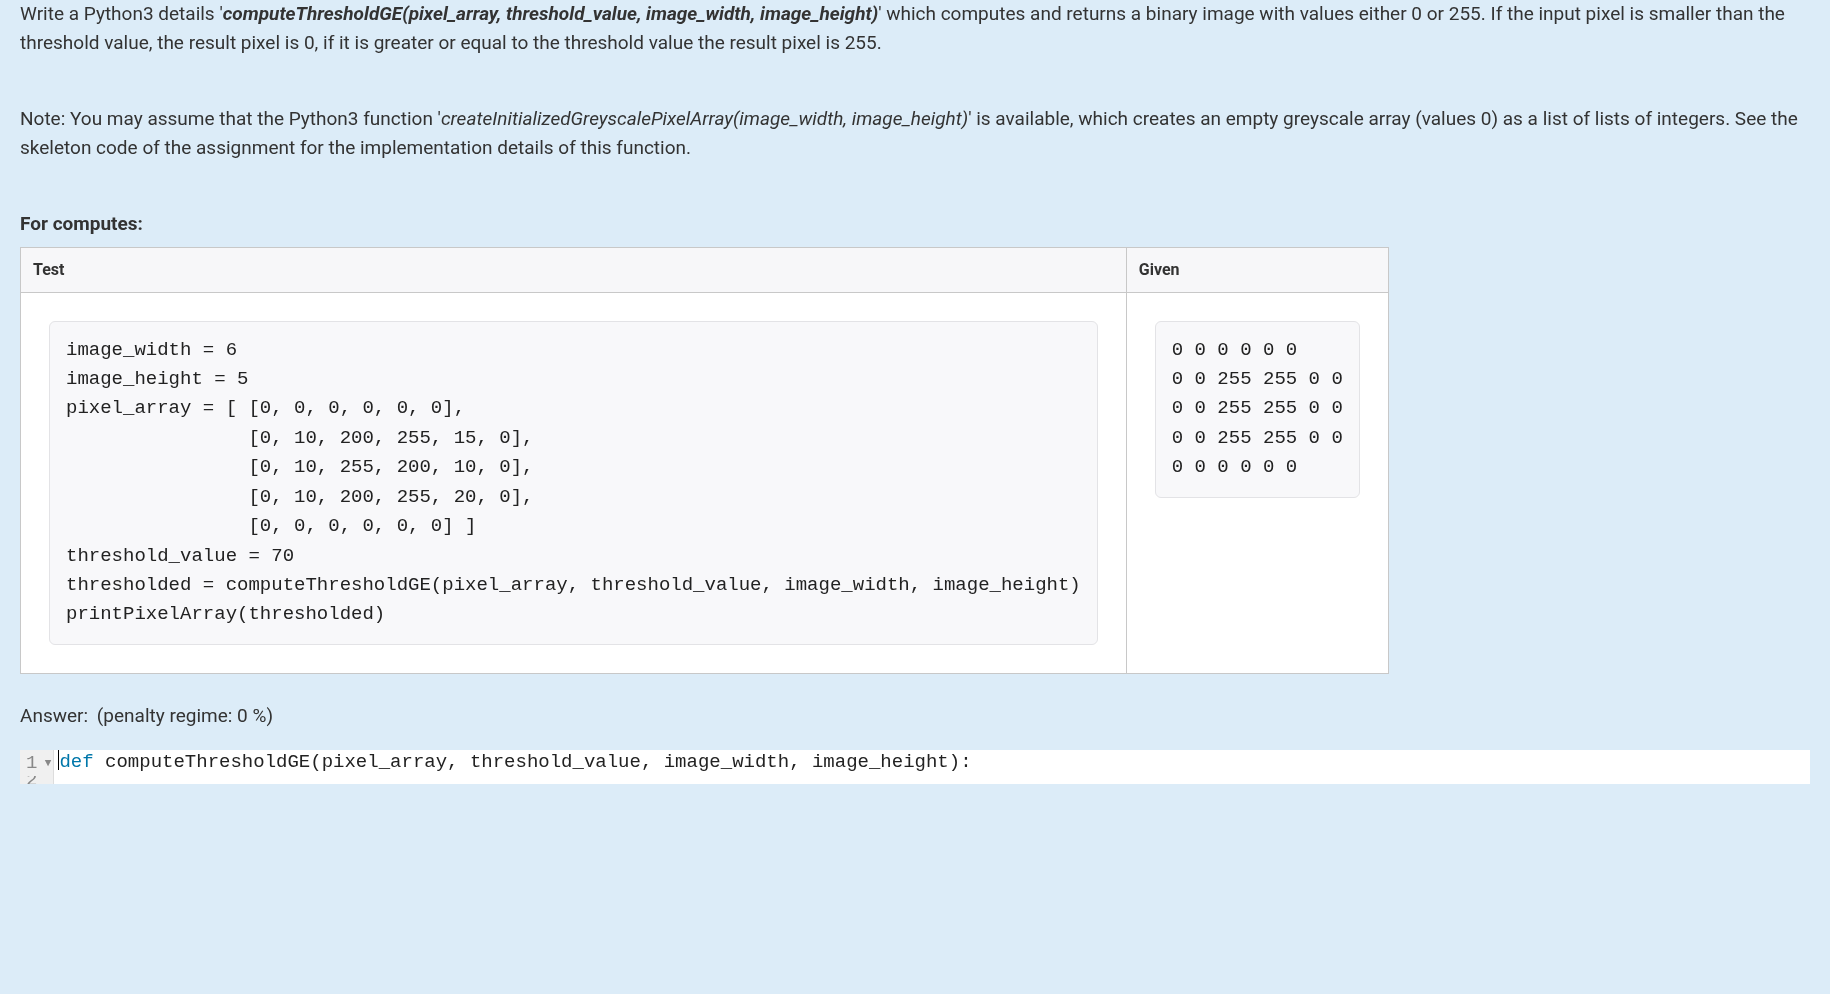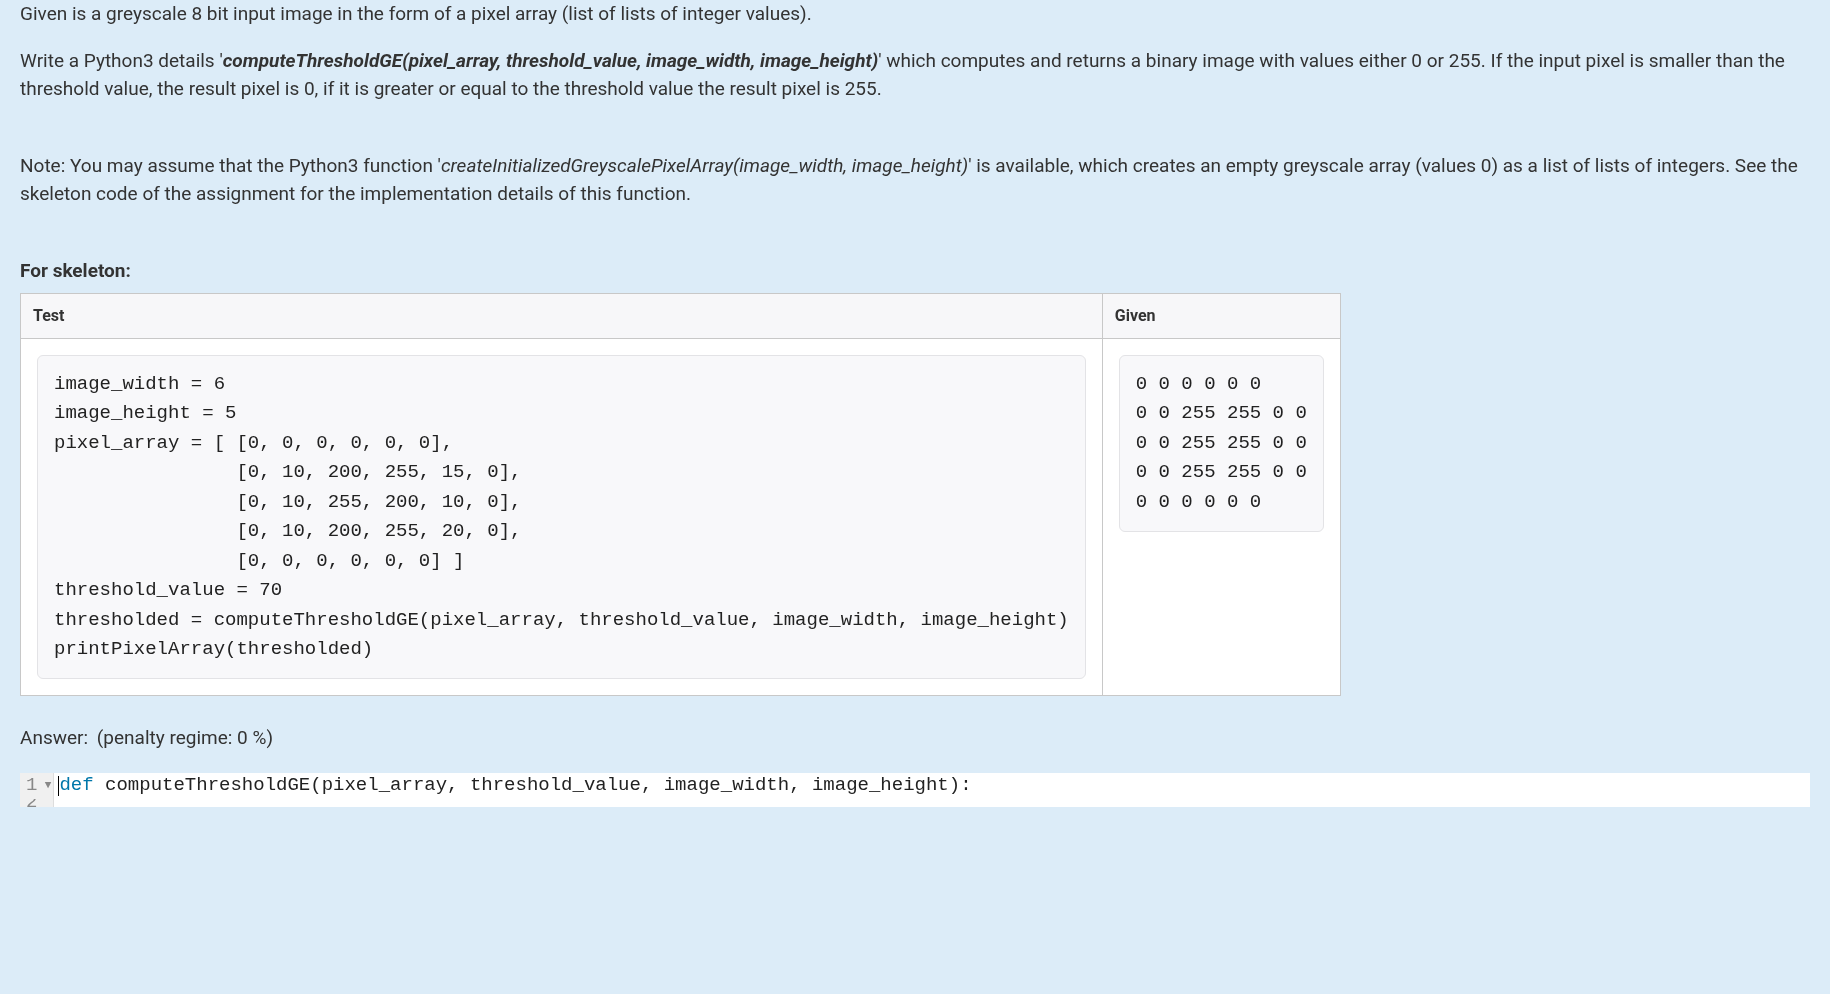--- a/index.html
+++ b/index.html
@@ -47,21 +47,21 @@
       text-align: left;
     }
     table.example th {
       background: #f7f7f9;
       padding: 10px 12px;
       font-weight: bold;
       font-size: 16px;
     }
     table.example td {
       background: #fff;
-      padding: 16px;
+      padding: 28px;
     }
     pre.code-block {
       font-family: "Courier New", Courier, monospace;
       font-size: 19px;
       line-height: 1.55;
       background: #f8f8fa;
       border: 1px solid #e3e3e6;
       border-radius: 6px;
       padding: 14px 16px;
       white-space: pre;
@@ -115,21 +115,21 @@
       width: 10px;
     }
     .code-area {
       flex: 1;
       padding: 0 4px;
       position: relative;
     }
     .code-line {
       height: 26px;
       display: flex;
-      align-items: center;
+      align-items: flex-start;
       white-space: pre;
     }
     .kw { color: #0077aa; }
     .fn { color: #222; }
     .cursor {
       display: inline-block;
       width: 1px;
       height: 20px;
       background: #000;
       vertical-align: middle;
@@ -141,30 +141,29 @@
     }
     .gutter-row.partial {
       height: 8px;
       overflow: hidden;
     }
   </style>
 </head>
 <body>
 
 <div class="problem-description">
-  <p>Given is a greyscale 8 bit input image in the form of a pixel array (list of lists of integer values).</p>
   <p>
     <span>Write a Python3 details '</span><span class="func-name">computeThresholdGE(pixel_array, threshold_value, image_width, image_height)</span><span>' which computes and returns a binary image with values either 0 or 255. If the input pixel is smaller than the threshold value, the result pixel is 0, if it is greater or equal to the threshold value the result pixel is 255.</span>
   </p>
   <p class="spaced">
     <span>Note: You may assume that the Python3 function '</span><span class="func-name-light">createInitializedGreyscalePixelArray(image_width, image_height)</span><span>' is available, which creates an empty greyscale array (values 0) as a list of lists of integers. See the skeleton code of the assignment for the implementation details of this function.</span>
   </p>
 </div>
 
-<div class="example-label">For skeleton:</div>
+<div class="example-label">For computes:</div>
 
 <table class="example">
   <thead>
     <tr>
       <th>Test</th>
       <th>Given</th>
     </tr>
   </thead>
   <tbody>
     <tr>

